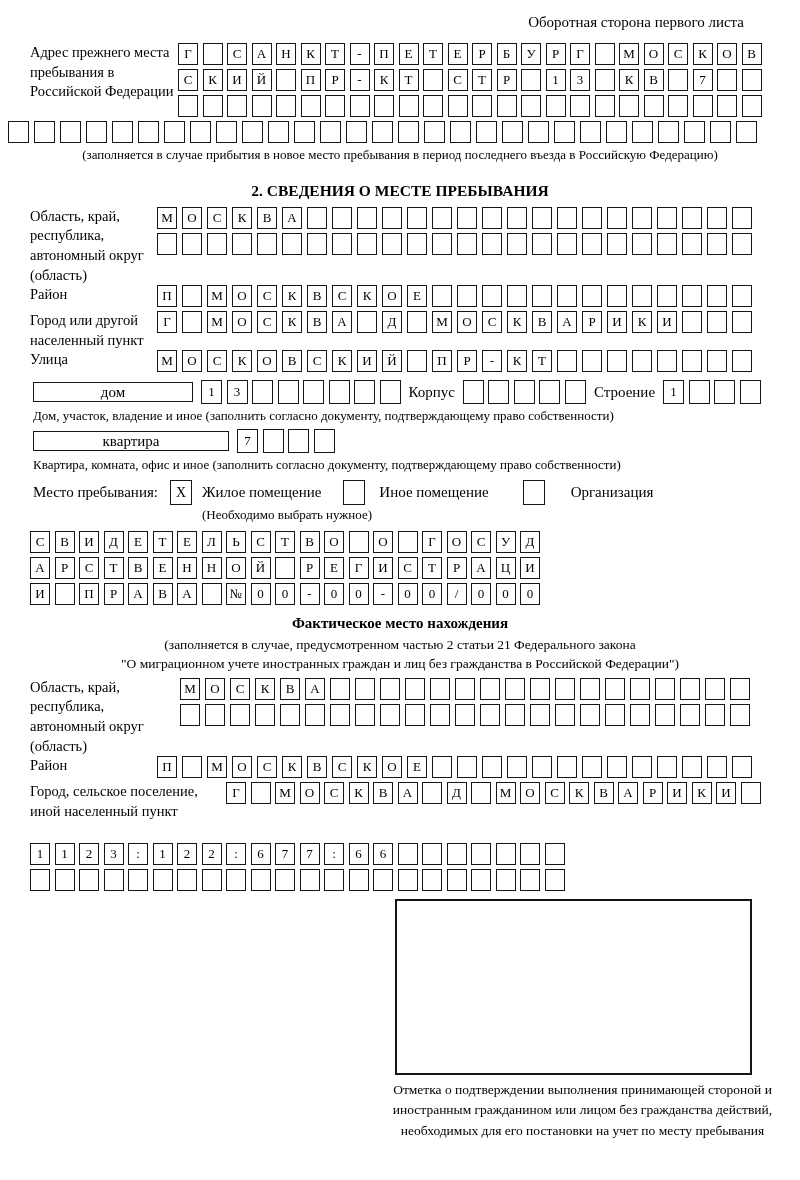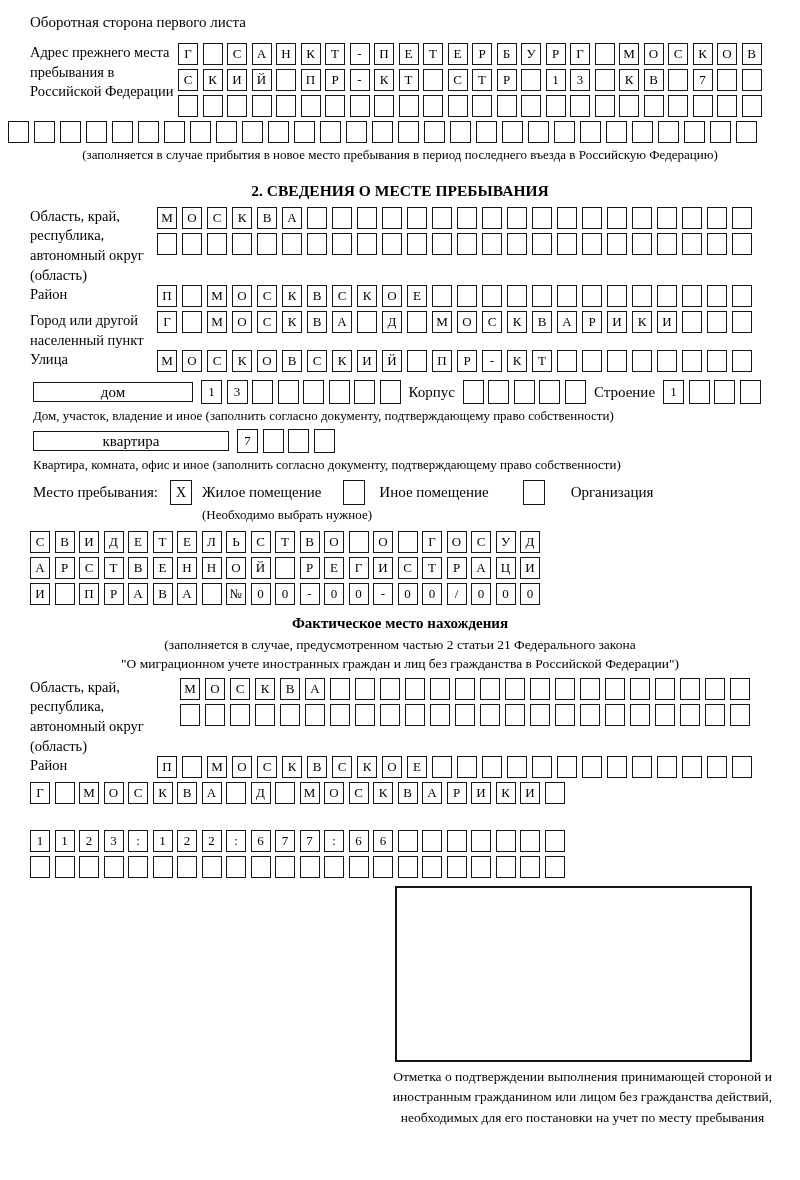--- a/index.html
+++ b/index.html
@@ -3,21 +3,21 @@
 <meta charset="utf-8">
 <style>
   * { margin:0; padding:0; box-sizing:border-box; }
   html,body { background:#ffffff; }
   body {
     width:800px; height:1180px; overflow:hidden;
     padding:6px 30px 10px 30px;
     font-family:"Liberation Serif","DejaVu Serif",serif;
     color:#000;
   }
-  .side-note { font-size:15px; margin:8px 26px 12px 0; }
+  .side-note { text-align:right; font-size:15px; margin:8px 26px 12px 0; }
   .frow { display:flex; align-items:flex-start; }
   .label { font-size:14.5px; line-height:1.35; flex-shrink:0; }
   .w148 { width:148px; } .w127 { width:127px; } .w150 { width:150px; }
   .w196 { width:196px; } .w218 { width:218px; }
   .rows  { display:flex; flex-direction:column; }
   .cells { display:flex; gap:4.5px; margin-bottom:4px; }
   .cells .cell {
     width:20px; height:22px; border:1.5px solid #161616; flex-shrink:0;
     display:inline-flex; align-items:center; justify-content:center;
     font-size:13px; font-family:"Liberation Serif",serif;
@@ -537,20 +537,21 @@
       <span class="cell"></span>
       <span class="cell"></span>
       <span class="cell"></span>
       <span class="cell"></span>
       <span class="cell"></span>
       <span class="cell"></span>
     </div>
 </div>
 
 <div class="frow">
+  <div class="label w196">Город, сельское поселение, иной населенный пункт</div>
   <div class="cells">
       <span class="cell">Г</span>
       <span class="cell"></span>
       <span class="cell">М</span>
       <span class="cell">О</span>
       <span class="cell">С</span>
       <span class="cell">К</span>
       <span class="cell">В</span>
       <span class="cell">А</span>
       <span class="cell"></span>

